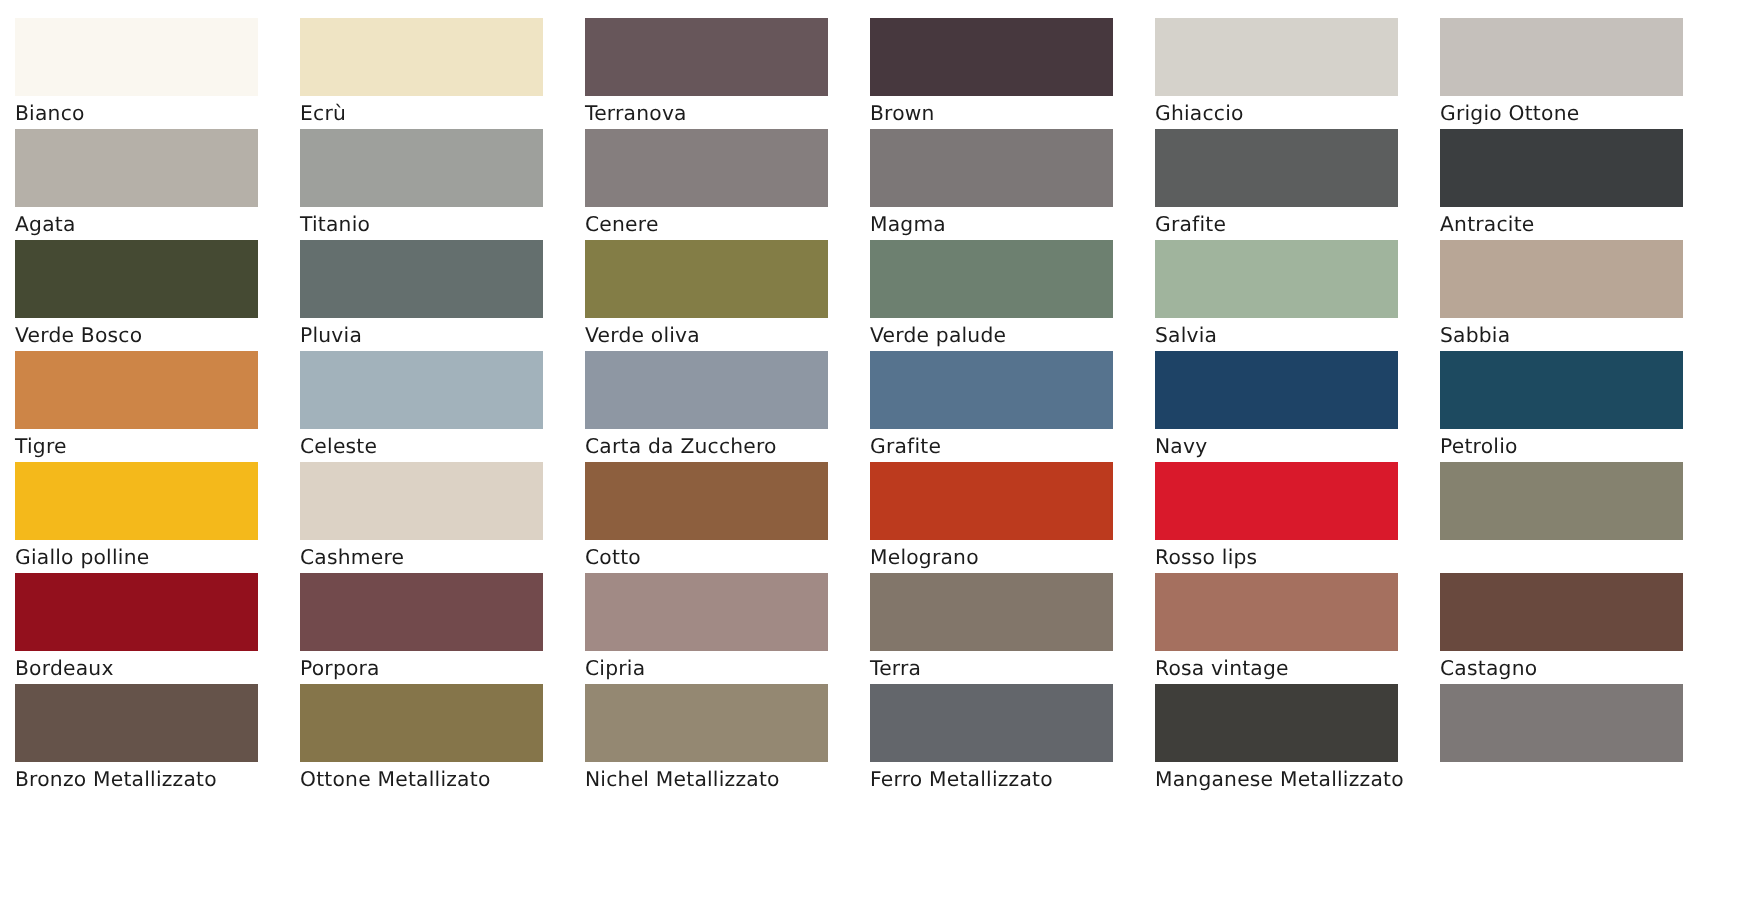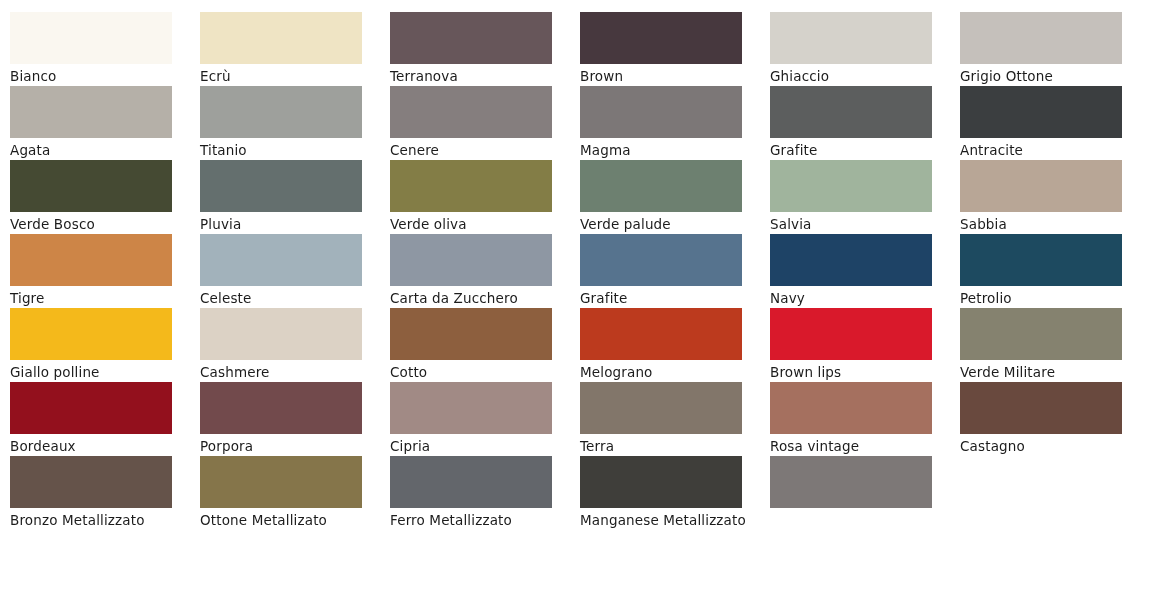--- a/index.html
+++ b/index.html
@@ -170,25 +170,24 @@
     <div class="swatch-cell">
       <span class="swatch-chip" style="background-color: rgb(141, 95, 62);"></span>
       <span class="swatch-label">Cotto</span>
     </div>
     <div class="swatch-cell">
       <span class="swatch-chip" style="background-color: rgb(188, 58, 30);"></span>
       <span class="swatch-label">Melograno</span>
     </div>
     <div class="swatch-cell">
       <span class="swatch-chip" style="background-color: rgb(217, 25, 43);"></span>
-      <span class="swatch-label">Brown lips</span>
+      <span class="swatch-label">Rosso lips</span>
     </div>
     <div class="swatch-cell">
       <span class="swatch-chip" style="background-color: rgb(133, 130, 111);"></span>
-      <span class="swatch-label">Verde Militare</span>
     </div>
     <div class="swatch-cell">
       <span class="swatch-chip" style="background-color: rgb(147, 16, 29);"></span>
       <span class="swatch-label">Bordeaux</span>
     </div>
     <div class="swatch-cell">
       <span class="swatch-chip" style="background-color: rgb(114, 74, 76);"></span>
       <span class="swatch-label">Porpora</span>
     </div>
     <div class="swatch-cell">
@@ -207,20 +206,24 @@
       <span class="swatch-chip" style="background-color: rgb(105, 73, 62);"></span>
       <span class="swatch-label">Castagno</span>
     </div>
     <div class="swatch-cell">
       <span class="swatch-chip" style="background-color: rgb(101, 83, 74);"></span>
       <span class="swatch-label">Bronzo Metallizzato</span>
     </div>
     <div class="swatch-cell">
       <span class="swatch-chip" style="background-color: rgb(133, 117, 74);"></span>
       <span class="swatch-label">Ottone Metallizato</span>
+    </div>
+    <div class="swatch-cell">
+      <span class="swatch-chip" style="background-color: rgb(148, 136, 114);"></span>
+      <span class="swatch-label">Nichel Metallizzato</span>
     </div>
     <div class="swatch-cell">
       <span class="swatch-chip" style="background-color: rgb(99, 102, 107);"></span>
       <span class="swatch-label">Ferro Metallizzato</span>
     </div>
     <div class="swatch-cell">
       <span class="swatch-chip" style="background-color: rgb(63, 62, 58);"></span>
       <span class="swatch-label">Manganese Metallizzato</span>
     </div>
     <div class="swatch-cell partial">

